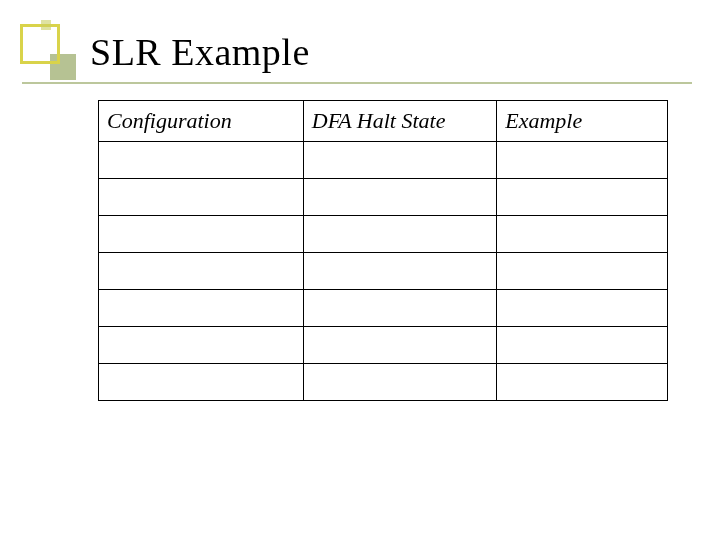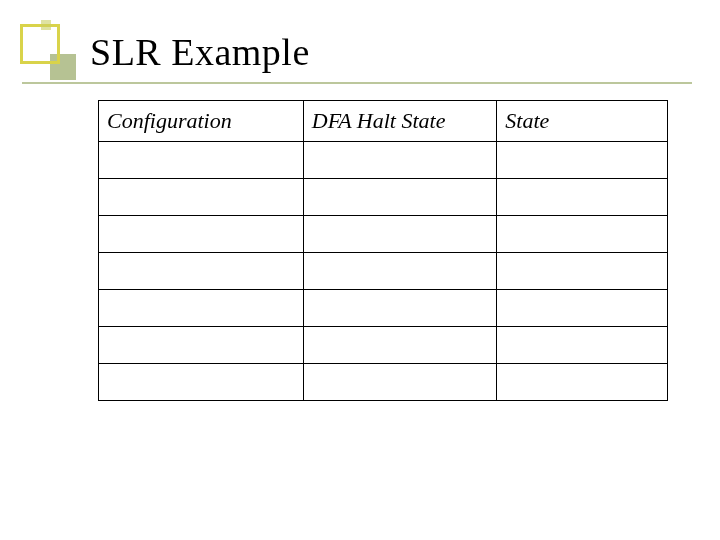--- a/index.html
+++ b/index.html
@@ -132,21 +132,21 @@
     <table>
       <colgroup>
         <col class="c-config">
           <col class="c-halt">
           <col class="c-action">
       </colgroup>
       <thead>
         <tr>
           <th>Configuration</th>
           <th>DFA Halt State</th>
-          <th>State</th>
+          <th>Example</th>
         </tr>
       </thead>
       <tbody>
         <tr>
           <td>
             <span class="bar"></span><span></span>
           </td>
           <td></td>
           <td></td>
         </tr>

